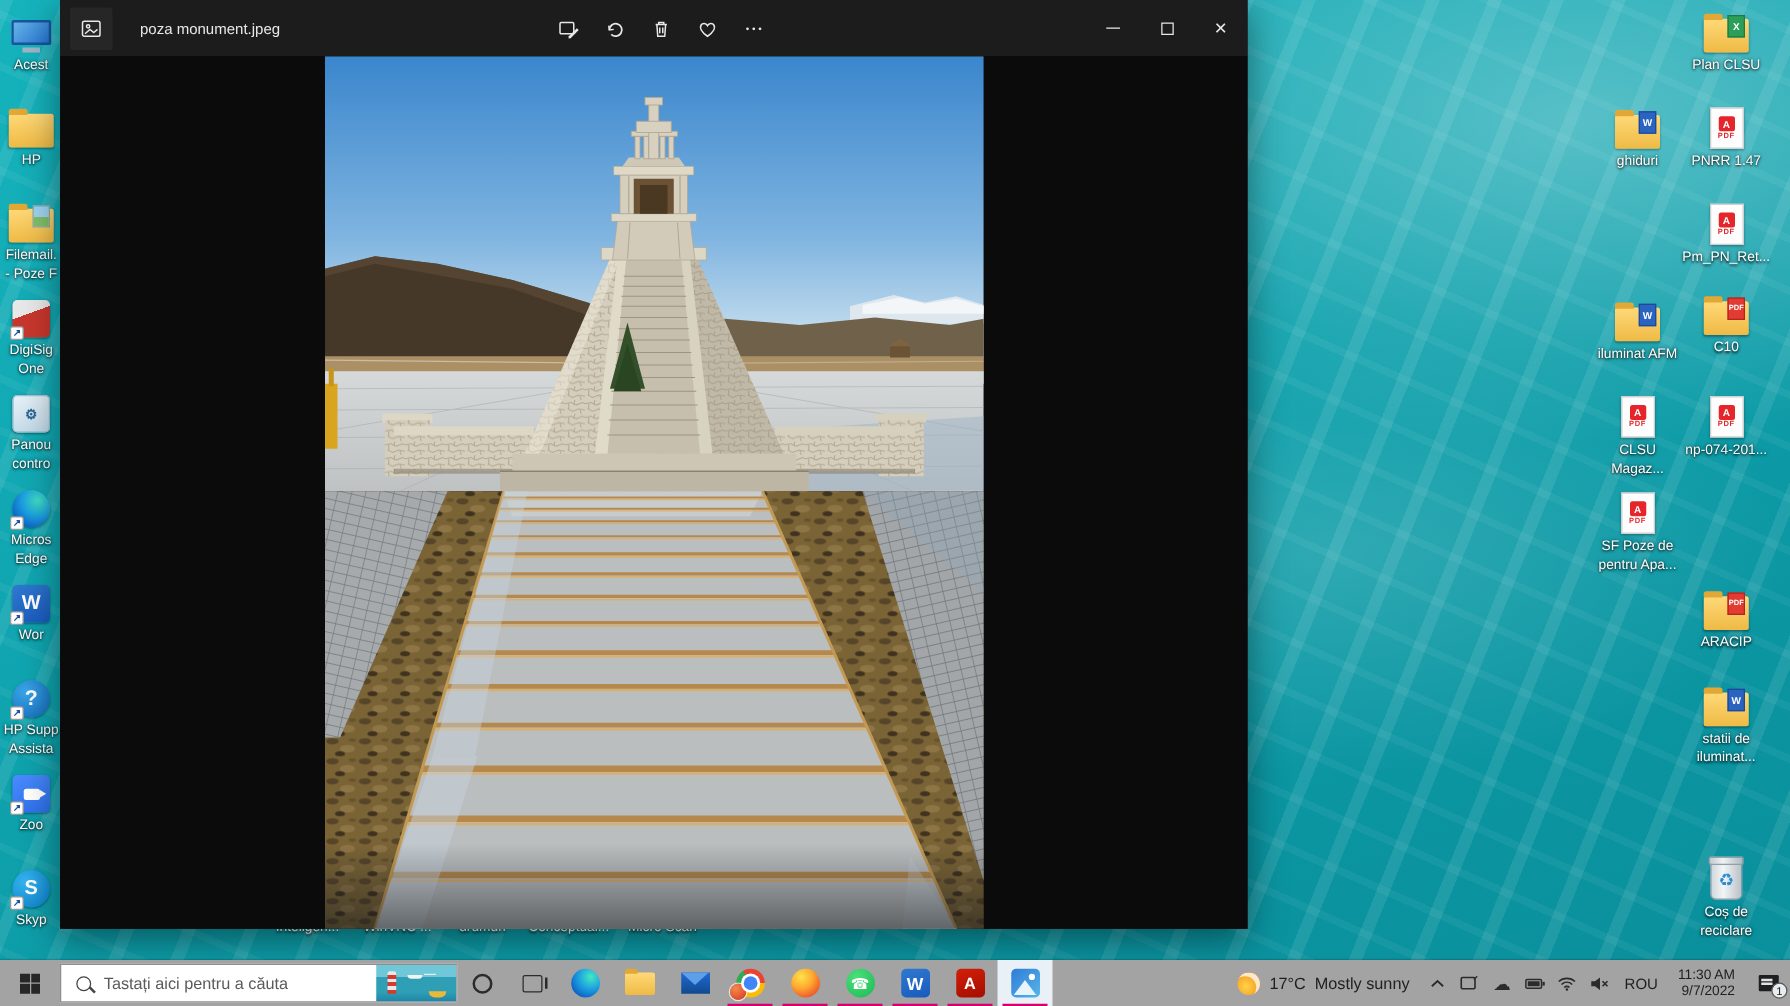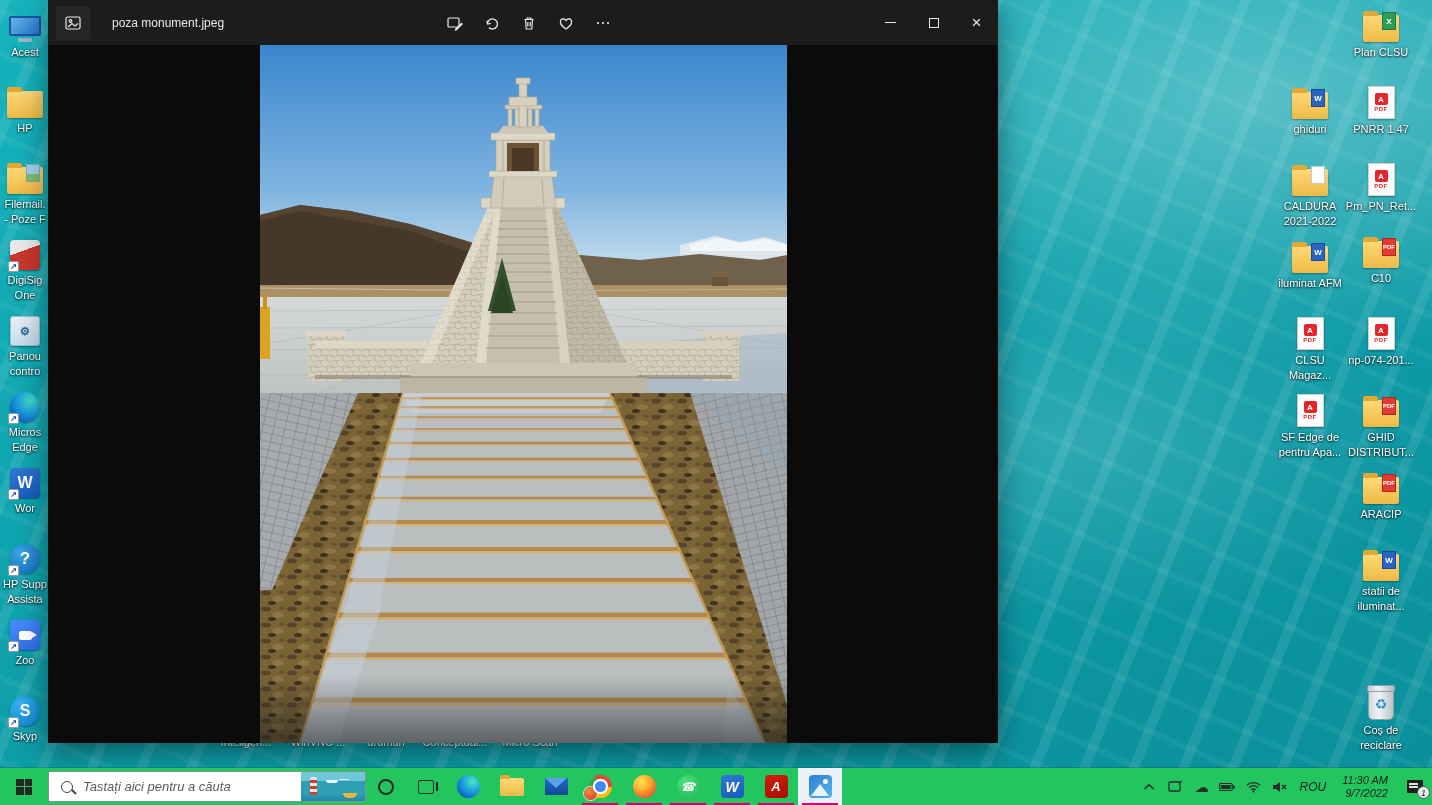--- a/index.html
+++ b/index.html
@@ -69,21 +69,21 @@
   .wc .max { width:10px; height:10px; border:1.5px solid #e8e8e8; }
   .wc .cls { color:#e8e8e8; font-size:17px; line-height:17px; }
   .viewport { position:absolute; left:0; top:45px; width:950px; height:698px; background:#0b0b0b; display:flex; justify-content:center; }
   .photo-svg { width:527px; height:698px; display:block; }
 
   
   .clipped-labels { position:absolute; top:736px; left:0; width:1000px; z-index:2; }
   .clipped-labels span { position:absolute; transform:translateX(-50%); font-size:11px; color:#fff; text-shadow:0 1px 2px rgba(0,0,0,.8); white-space:nowrap; }
 
   
-  .taskbar { position:absolute; left:0; bottom:0; width:1432px; height:37px; background:#22c55e; display:flex; align-items:center; z-index:10; box-shadow:0 -1px 0 rgba(0,0,0,.15);font-style:italic; }
+  .taskbar { position:absolute; left:0; bottom:0; width:1432px; height:37px; background:#a3a3a3; display:flex; align-items:center; z-index:10; box-shadow:0 -1px 0 rgba(0,0,0,.15); }
   .start { width:48px; height:37px; display:flex; align-items:center; justify-content:center; }
   .winlogo { width:16px; height:16px; display:grid; grid-template-columns:7.5px 7.5px; grid-template-rows:7.5px 7.5px; gap:1px; }
   .winlogo i { background:#262626; }
   .searchbox { width:318px; height:31px; background:#fff; border:1px solid #8a8f94; display:flex; align-items:center; position:relative; overflow:hidden; }
   .searchbox .mag { width:12px; height:12px; border:1.6px solid #444; border-radius:50%; position:relative; margin:0 10px 0 12px; flex:none; }
   .searchbox .mag::after { content:""; position:absolute; width:6px; height:1.6px; background:#444; transform:rotate(45deg); right:-5px; bottom:-1px; }
   .searchbox .ph { font-size:13px; color:#5a5a5a; white-space:nowrap; }
   .searchart { position:absolute; right:0; top:0; width:64px; height:31px; background:linear-gradient(180deg,#6fc7d8 0 30%, #2e9fb5 30% 70%, #1b7fa3); }
   .searchart::before { content:""; position:absolute; left:9px; top:5px; width:7px; height:18px; background:repeating-linear-gradient(180deg,#e8e8e8 0 3px, #d23b2e 3px 6px); border-radius:2px 2px 0 0; }
   .searchart::after { content:""; position:absolute; right:8px; bottom:5px; width:14px; height:5px; background:#e8b93a; border-radius:0 0 5px 5px; box-shadow:-18px -14px 0 -1px #f2f4f5, -6px -16px 0 -2px #e8edf0; }
@@ -271,31 +271,20 @@
         <div class="ic-pdf">
           <span class="mark">A</span>
           <span class="ptxt">PDF</span>
         </div>
       </div>
     <div class="lbl">
         <div>PNRR 1.47</div>
         <div></div>
       </div>
   </div>
-  <div class="dicon" style="left:1274px;top:162px;">
-    <div class="art">
-        <div class="ic-folder">
-          <span class="minidoc"></span>
-        </div>
-      </div>
-    <div class="lbl">
-        <div>CALDURA</div>
-        <div>2021-2022</div>
-      </div>
-  </div>
   <div class="dicon" style="left:1345px;top:162px;">
     <div class="art">
         <div class="ic-pdf">
           <span class="mark">A</span>
           <span class="ptxt">PDF</span>
         </div>
       </div>
     <div class="lbl">
         <div>Pm_PN_Ret...</div>
         <div></div>
@@ -348,33 +337,22 @@
       </div>
   </div>
   <div class="dicon" style="left:1274px;top:393px;">
     <div class="art">
         <div class="ic-pdf">
           <span class="mark">A</span>
           <span class="ptxt">PDF</span>
         </div>
       </div>
     <div class="lbl">
-        <div>SF Edge de</div>
+        <div>SF Poze de</div>
         <div>pentru Apa...</div>
-      </div>
-  </div>
-  <div class="dicon" style="left:1345px;top:393px;">
-    <div class="art">
-        <div class="ic-folder">
-          <span class="minidoc red">PDF</span>
-        </div>
-      </div>
-    <div class="lbl">
-        <div>GHID</div>
-        <div>DISTRIBUT...</div>
       </div>
   </div>
   <div class="dicon" style="left:1345px;top:470px;">
     <div class="art">
         <div class="ic-folder">
           <span class="minidoc red">PDF</span>
         </div>
       </div>
     <div class="lbl">
         <div>ARACIP</div>
@@ -705,20 +683,24 @@
         <span>A</span>
       </span>
       <span class="runbar"></span>
     </div>
   <div class="tb-app active">
       <span class="g-photos"></span>
       <span class="runbar"></span>
     </div>
 
   <div class="tb-right">
+    <div class="weather">
+      <span class="sun"></span>
+      <span class="wtxt"><span>17°C</span>&nbsp;&nbsp;<span>Mostly sunny</span></span>
+    </div>
     <div class="tray">
       <div class="titem">
         <svg class="ticon-svg" width="12" height="8" viewBox="0 0 12 8" fill="none" stroke="#2b2b2b" stroke-width="1.5">
             <path d="M1.5 6 L6 1.8 L10.5 6"></path>
           </svg>
       </div>
       <div class="titem">
         <svg class="ticon-svg" width="15" height="13" viewBox="0 0 15 13" fill="none" stroke="#2b2b2b" stroke-width="1.3">
             <rect x="1" y="2" width="11" height="9" rx="1"></rect>
             <path d="M13.8 1 L11 3.6" stroke-width="1.1"></path>

